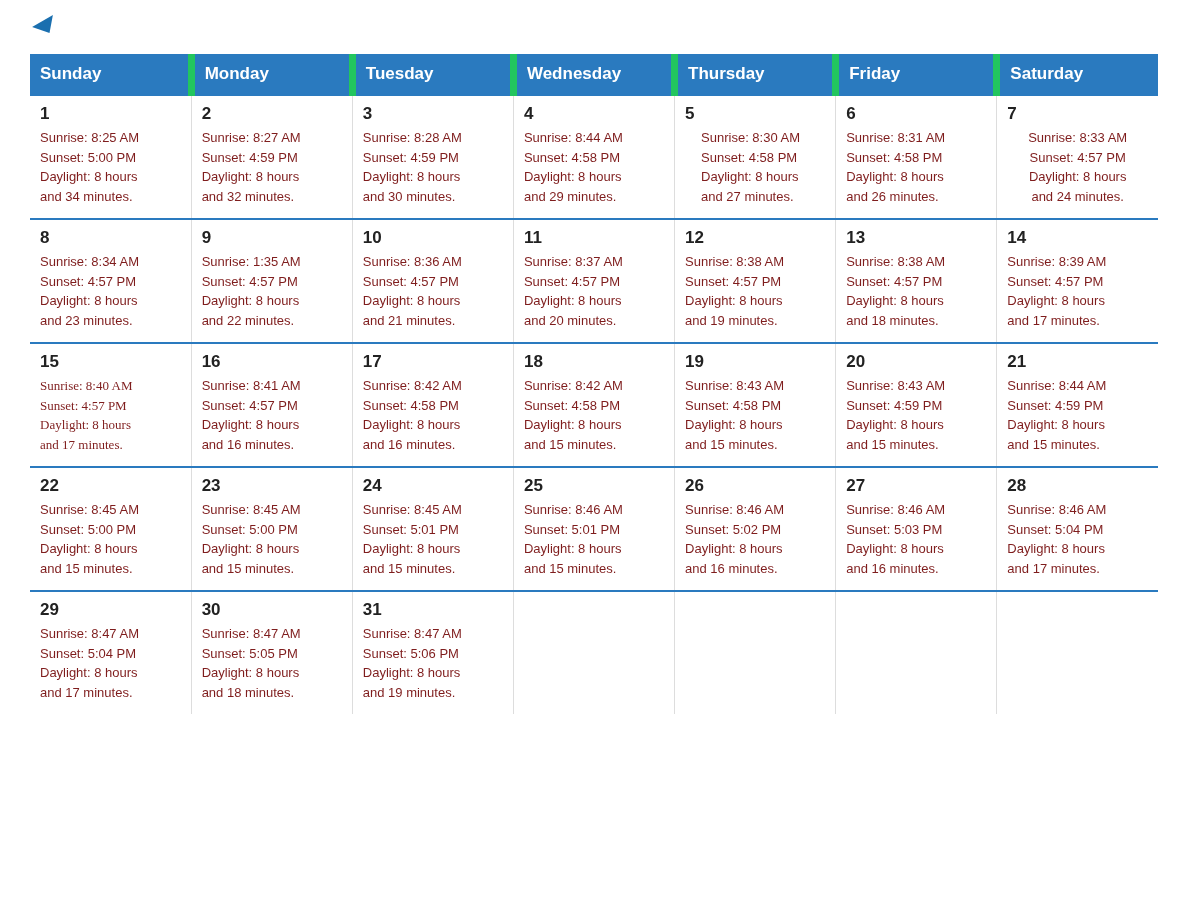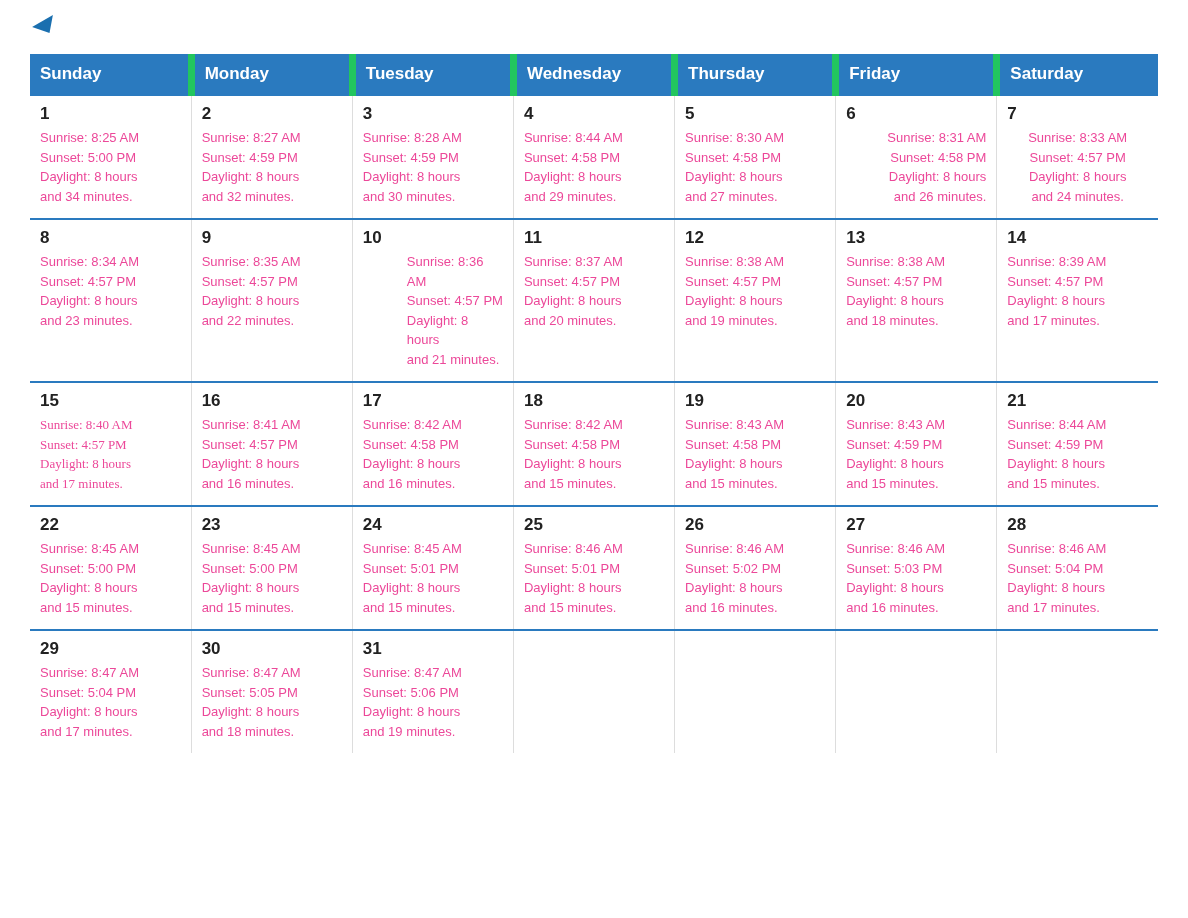--- a/index.html
+++ b/index.html
@@ -97,21 +97,21 @@
     }
     .day-num {
       font-size: 17px;
       font-weight: bold;
       color: #222;
       margin-bottom: 4px;
       display: block;
     }
     .day-info {
       font-size: 13px;
-      color: #ec4899;
+      color: #7f1d1d;
       line-height: 1.5;
     }
     .empty-cell {
       background: #fff;
     }
   </style>
 </head>
 <body>
 
 <div class="header">
@@ -165,28 +165,28 @@
         </td>
         <td>
           <span class="day-num">4</span>
           <div class="day-info" style="white-space: pre-line;">Sunrise: 8:44 AM
 Sunset: 4:58 PM
 Daylight: 8 hours
 and 29 minutes.</div>
         </td>
         <td>
           <span class="day-num">5</span>
-          <div class="day-info" style="white-space: pre-line;">Sunrise: 8:30 AM
+          <div class="day-info" style="white-space: pre-line; margin-left: 16px;">Sunrise: 8:30 AM
 Sunset: 4:58 PM
 Daylight: 8 hours
 and 27 minutes.</div>
         </td>
         <td>
           <span class="day-num">6</span>
-          <div class="day-info" style="white-space: pre-line; text-align: right;">Sunrise: 8:31 AM
+          <div class="day-info" style="white-space: pre-line;">Sunrise: 8:31 AM
 Sunset: 4:58 PM
 Daylight: 8 hours
 and 26 minutes.</div>
         </td>
         <td>
           <span class="day-num">7</span>
           <div class="day-info" style="white-space: pre-line; text-align: center;">Sunrise: 8:33 AM
 Sunset: 4:57 PM
 Daylight: 8 hours
 and 24 minutes.</div>
@@ -195,28 +195,28 @@
       <tr>
         <td>
           <span class="day-num">8</span>
           <div class="day-info" style="white-space: pre-line;">Sunrise: 8:34 AM
 Sunset: 4:57 PM
 Daylight: 8 hours
 and 23 minutes.</div>
         </td>
         <td>
           <span class="day-num">9</span>
-          <div class="day-info" style="white-space: pre-line;">Sunrise: 8:35 AM
+          <div class="day-info" style="white-space: pre-line;">Sunrise: 1:35 AM
 Sunset: 4:57 PM
 Daylight: 8 hours
 and 22 minutes.</div>
         </td>
         <td>
           <span class="day-num">10</span>
-          <div class="day-info" style="white-space: pre-line; margin-left: 44px;">Sunrise: 8:36 AM
+          <div class="day-info" style="white-space: pre-line;">Sunrise: 8:36 AM
 Sunset: 4:57 PM
 Daylight: 8 hours
 and 21 minutes.</div>
         </td>
         <td>
           <span class="day-num">11</span>
           <div class="day-info" style="white-space: pre-line;">Sunrise: 8:37 AM
 Sunset: 4:57 PM
 Daylight: 8 hours
 and 20 minutes.</div>

